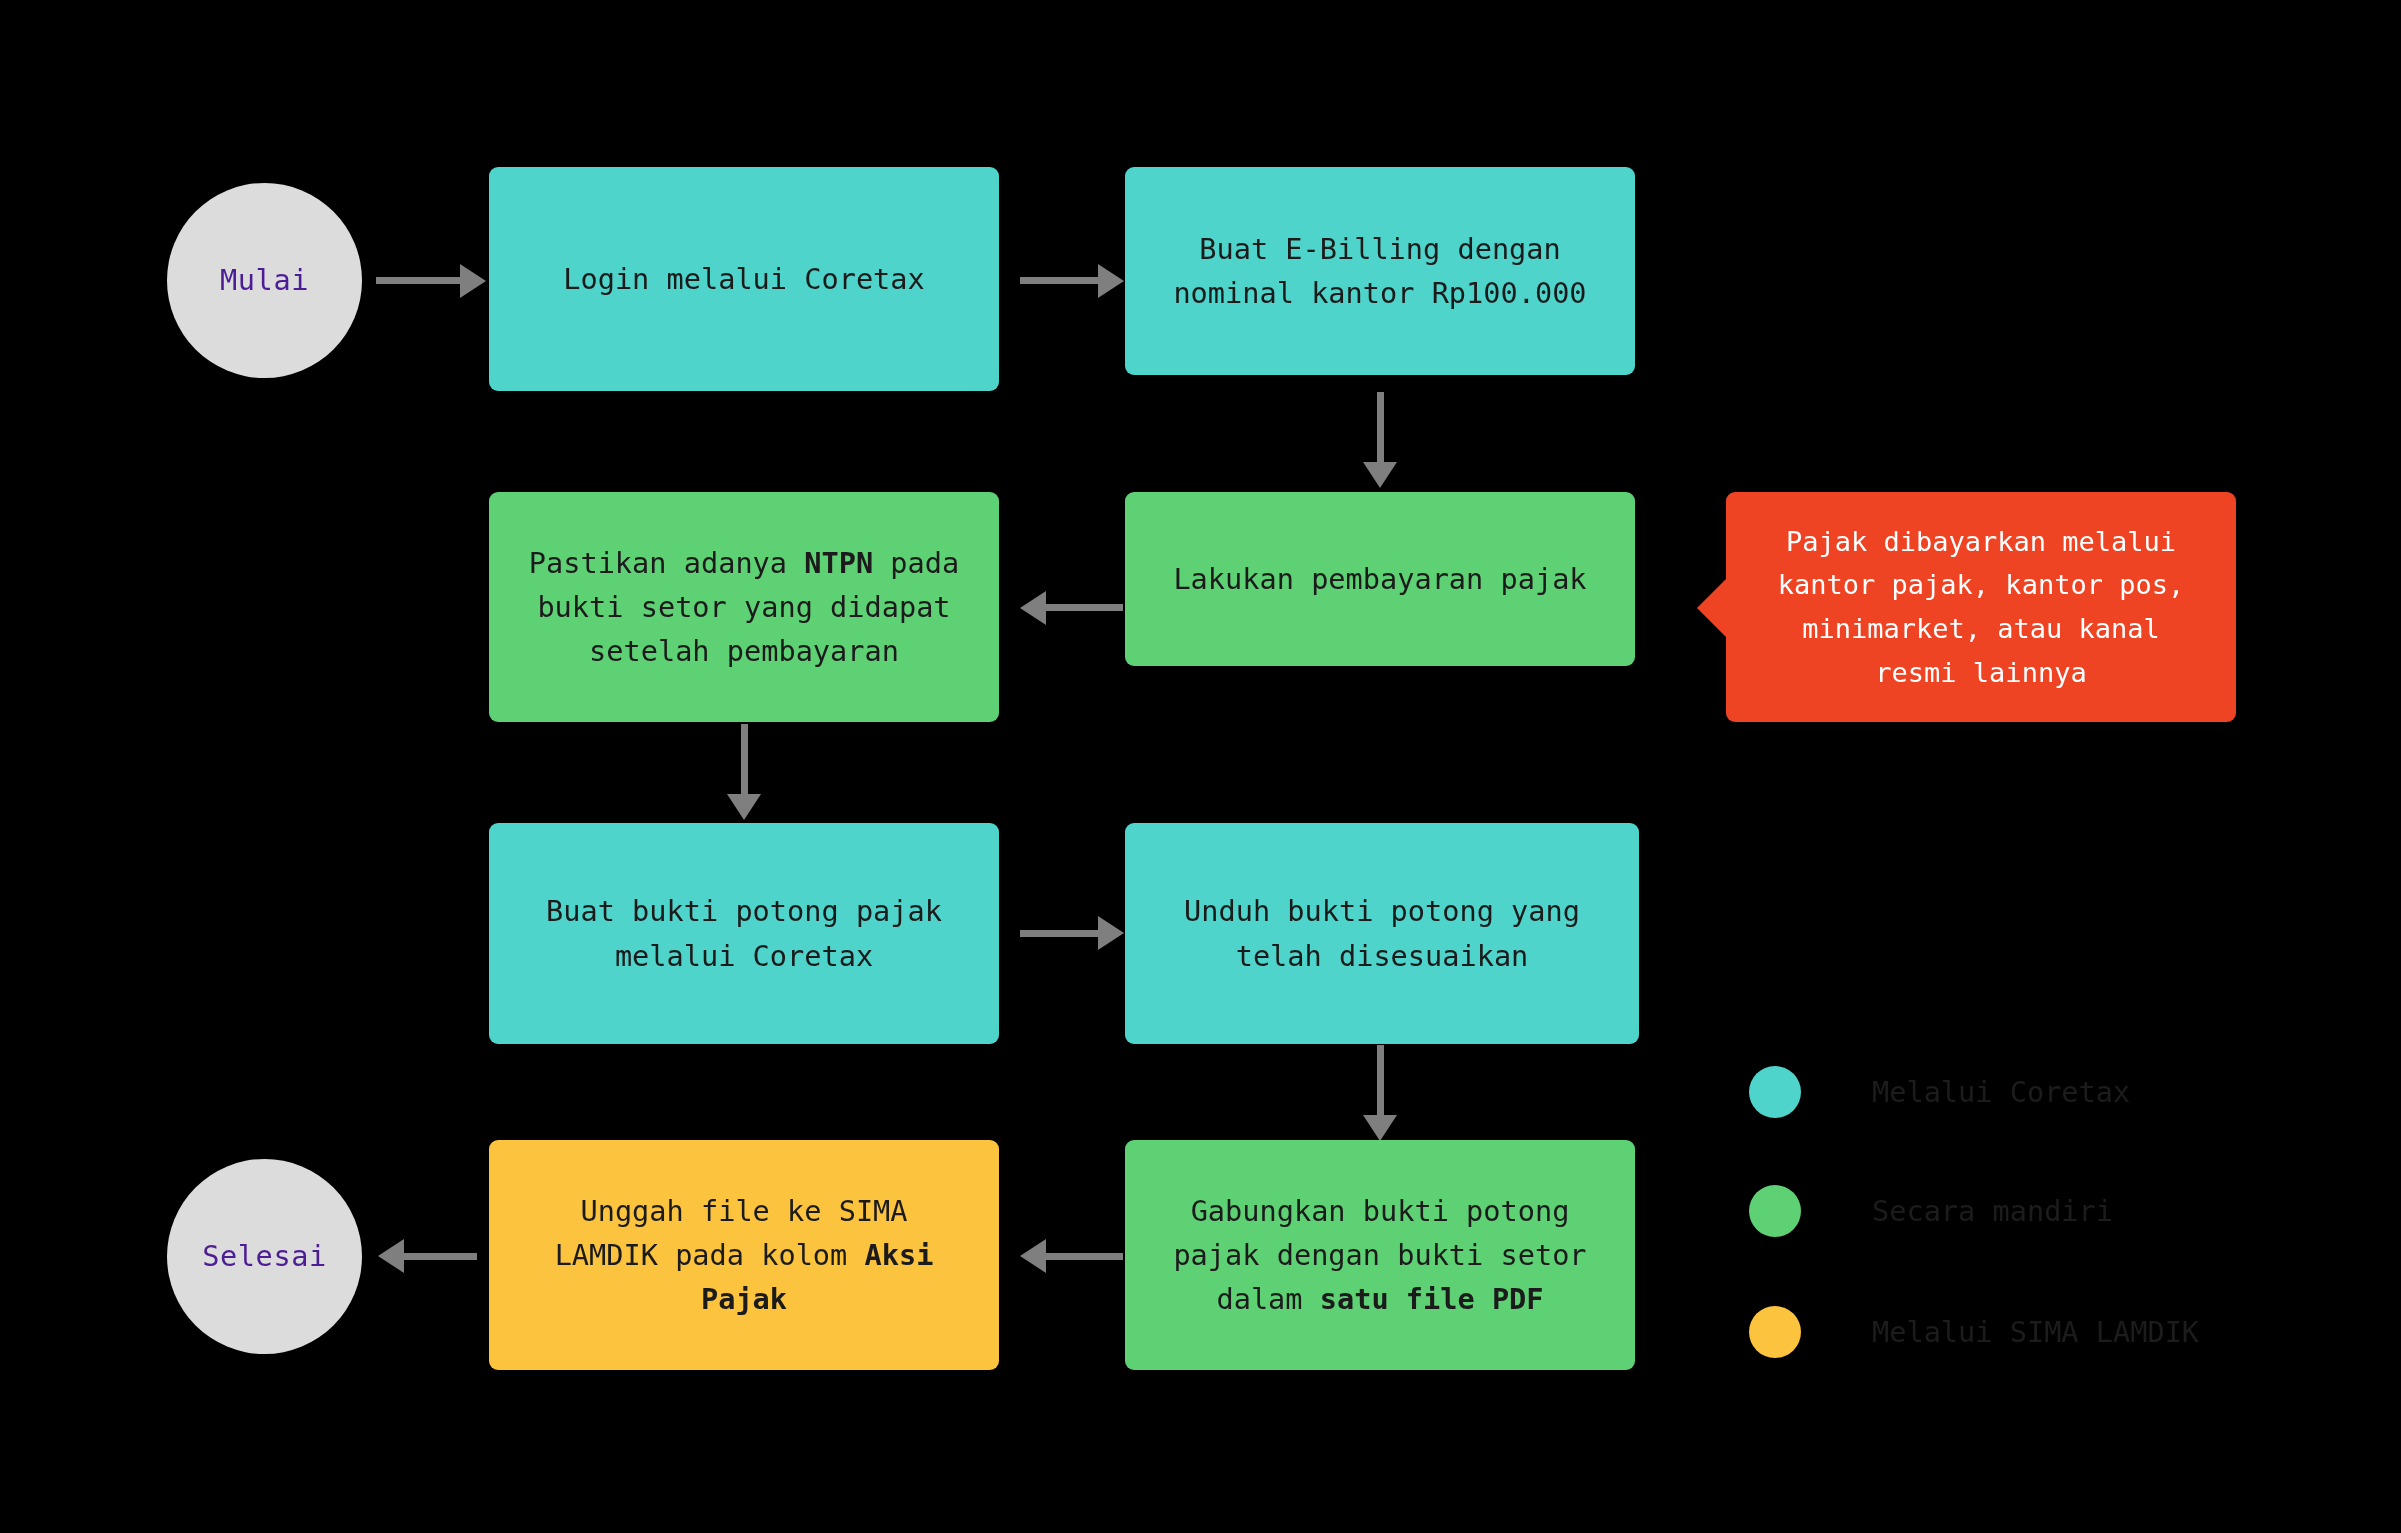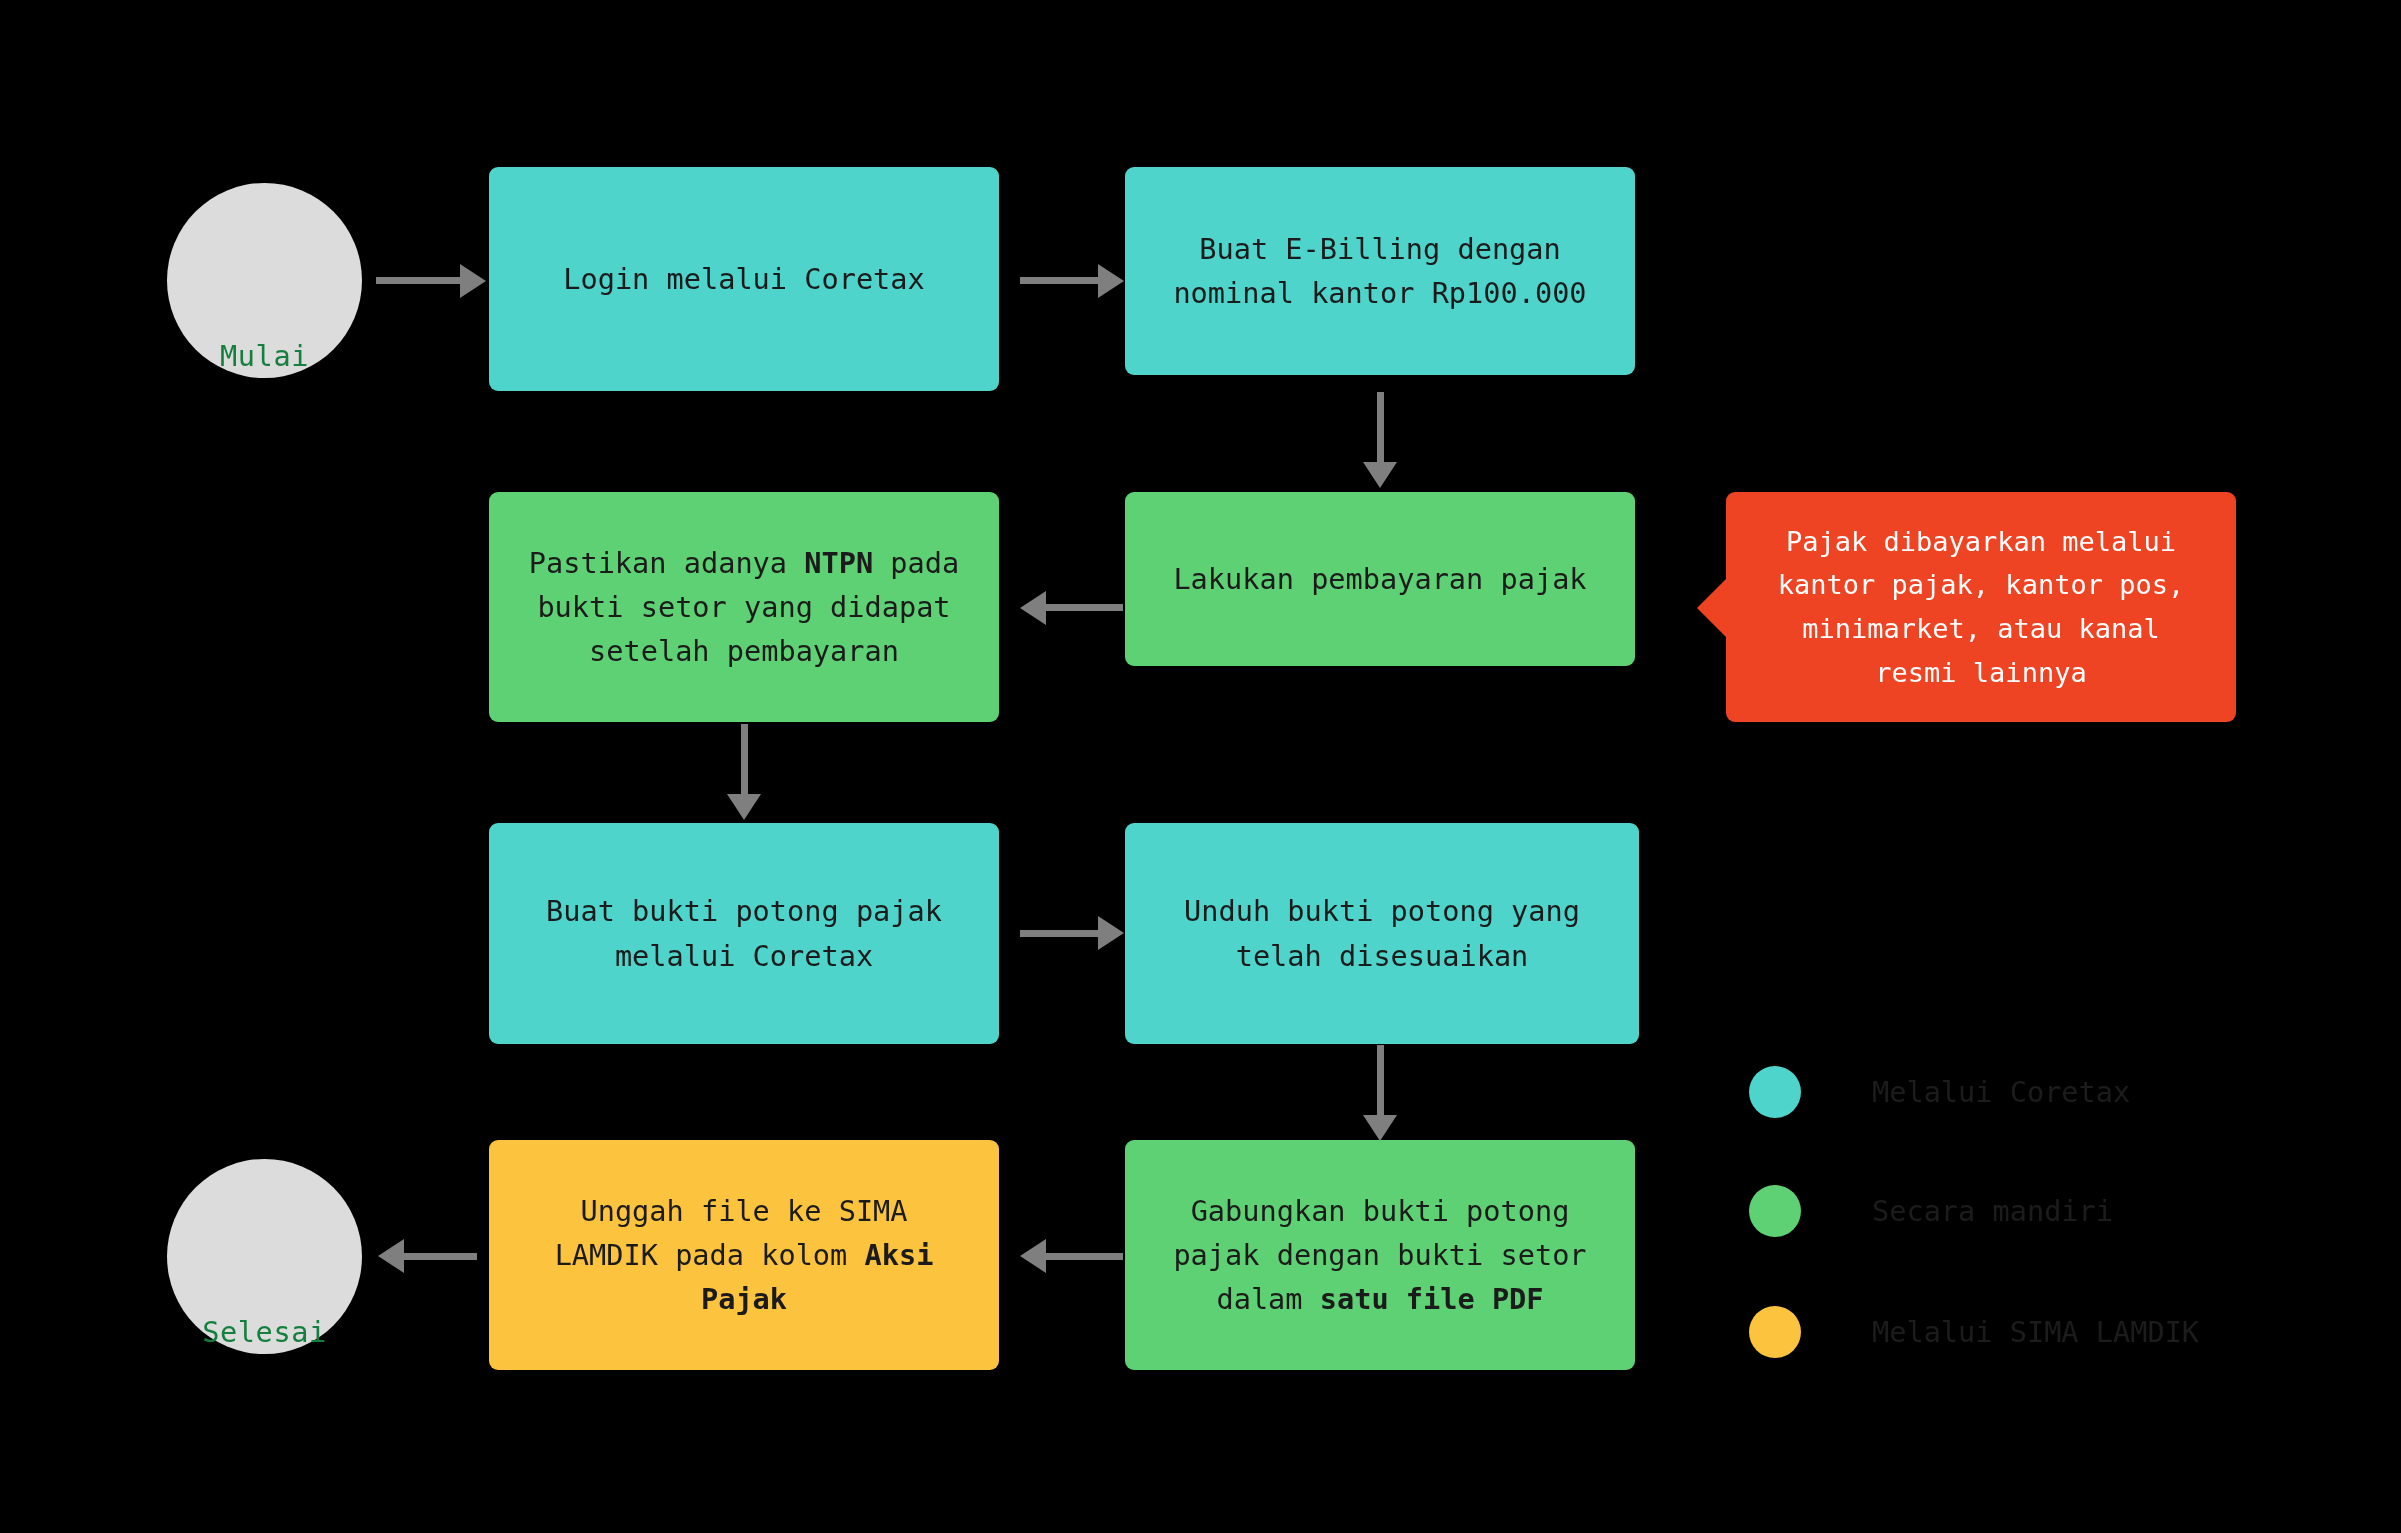--- a/index.html
+++ b/index.html
@@ -28,24 +28,23 @@
     align-items: center;
     justify-content: center;
     text-align: center;
     font-family: "DejaVu Sans Mono", "Liberation Mono", monospace;
     line-height: 1.55;
   }
   
   .terminator {
     border-radius: 50%;
     background: #dcdcdc;
-    color: #15803d;
+    color: #4c1d95;
     font-size: 28.6px;
     letter-spacing: 0.6px;
-    align-items: flex-end;
   }
   
   .box {
     border-radius: 9px;
     font-size: 28.6px;
     color: #1b1b1b;
     padding: 0 22px;
   }
   .box.teal   { background: #4fd4cb; }
   .box.green  { background: #5fd175; }

